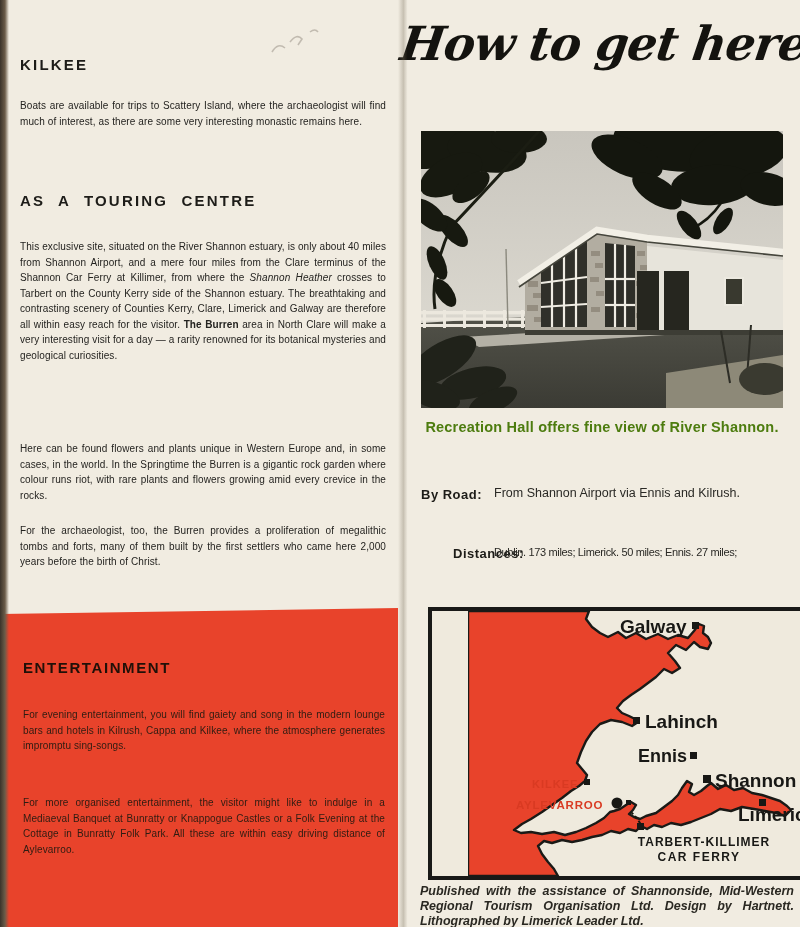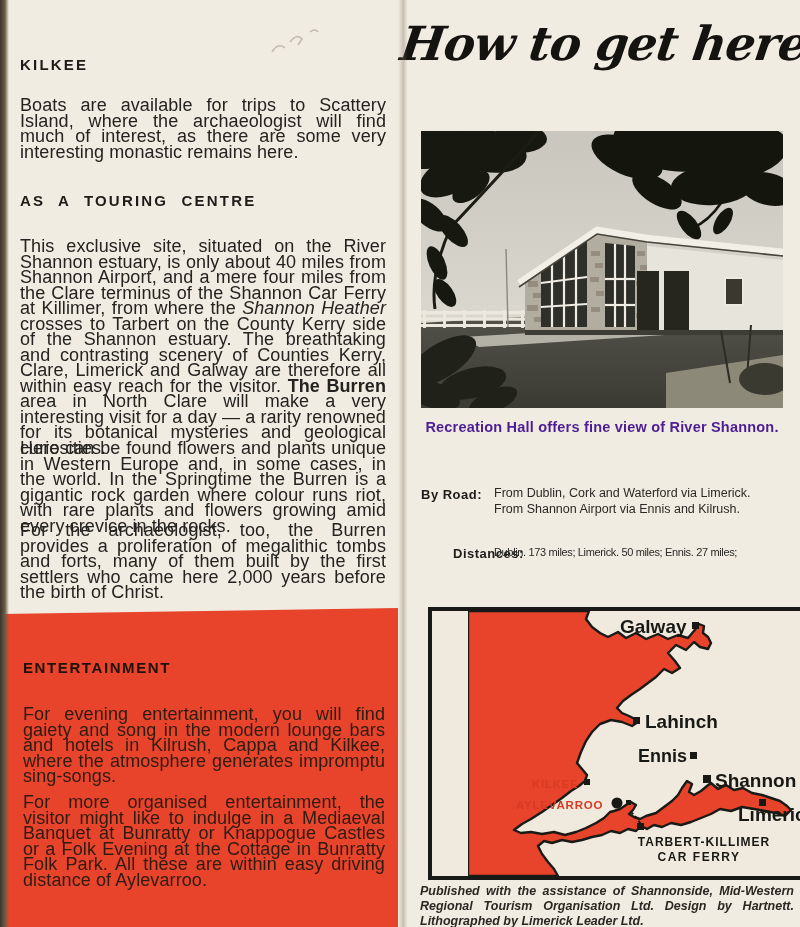--- a/index.html
+++ b/index.html
@@ -8,35 +8,35 @@
   .page{position:absolute;inset:0;}
 
   
   .edge-left{position:absolute;left:0;top:0;width:9px;height:927px;z-index:30;
     background:linear-gradient(90deg,#3b332a 0%,#6b5c49 55%,rgba(107,92,73,0) 100%);}
   .fold{position:absolute;left:398px;top:0;width:12px;height:927px;z-index:5;
     background:linear-gradient(90deg,rgba(0,0,0,0) 0%,rgba(120,110,90,.35) 45%,rgba(0,0,0,0) 80%);}
 
   
   .heading{position:absolute;font-weight:700;font-size:15px;letter-spacing:2.2px;color:#1d1c18;}
-  .body-p{position:absolute;width:366px;font-size:18px;line-height:15.5px;color:#242320;
+  .body-p{position:absolute;width:366px;font-size:10px;line-height:15.5px;color:#242320;
     text-align:justify;letter-spacing:.1px;}
   .body-p .b{font-weight:700;} .body-p .i{font-style:italic;}
   .red-block{position:absolute;left:0;top:608px;width:398px;height:319px;background:#e8432b;
     clip-path:polygon(0 6px,100% 0,100% 100%,0 100%);}
   .on-red{color:#2e1c12;}
   .h-ent{color:#201008;}
 
   
   .headline{position:absolute;left:401px;top:16px;width:398px;font-family:"DejaVu Serif",serif;
     font-style:italic;font-weight:700;font-size:47px;color:#14130f;transform:skewX(-8deg);
     letter-spacing:-1px;white-space:nowrap;}
   .photo{position:absolute;left:421px;top:131px;width:362px;height:277px;background:#d6d3ca;}
   .caption{position:absolute;left:421px;top:419px;width:362px;text-align:center;font-weight:700;
-    font-size:14.5px;color:#4c1d95;letter-spacing:.2px;}
+    font-size:14.5px;color:#4d7c0f;letter-spacing:.2px;}
   .info-label{position:absolute;font-weight:700;font-size:13px;color:#1d1c18;letter-spacing:.5px;}
   .info-lines{position:absolute;font-size:12.5px;line-height:15.5px;color:#2a2925;white-space:nowrap;}
   .dist-lines{letter-spacing:-.35px;font-size:11px;}
   .map-box{position:absolute;left:428px;top:607px;width:339px;height:265px;border:4px solid #191917;
     background:#efeadd;padding-left:36px;}
   .footer{position:absolute;left:420px;top:884px;width:374px;font-weight:700;font-style:italic;
     font-size:12.5px;line-height:15px;color:#2a2822;text-align:justify;}
 
   svg text{font-family:"Liberation Sans",sans-serif;}
   .town{font-weight:700;fill:#181815;}
@@ -191,21 +191,20 @@
           <ellipse cx="12" cy="264" rx="28" ry="13" transform="rotate(18 12 264)"></ellipse>
           <ellipse cx="72" cy="270" rx="26" ry="11" transform="rotate(-24 72 270)"></ellipse>
         </g>
       </svg>
     </div>
 
     <div class="caption">Recreation Hall offers fine view of River Shannon.</div>
 
     <div class="info-label" style="left:421px;top:487px;">By Road:</div>
     <div class="info-lines" style="left:494px;top:486px;">
-      <div>From Dublin, Cork and Waterford via Limerick.</div>
       <div>From Shannon Airport via Ennis and Kilrush.</div>
     </div>
 
     <div class="info-label" style="left:420px;top:546px;padding-left:33px;">Distances:</div>
     <div class="info-lines dist-lines" style="left:494px;top:545px;">
       <div>Dublin. 173 miles; Limerick. 50 miles; Ennis. 27 miles;</div>
     </div>
 
     <div class="map-box">
       <svg width="339" height="265" viewBox="0 0 339 265">

